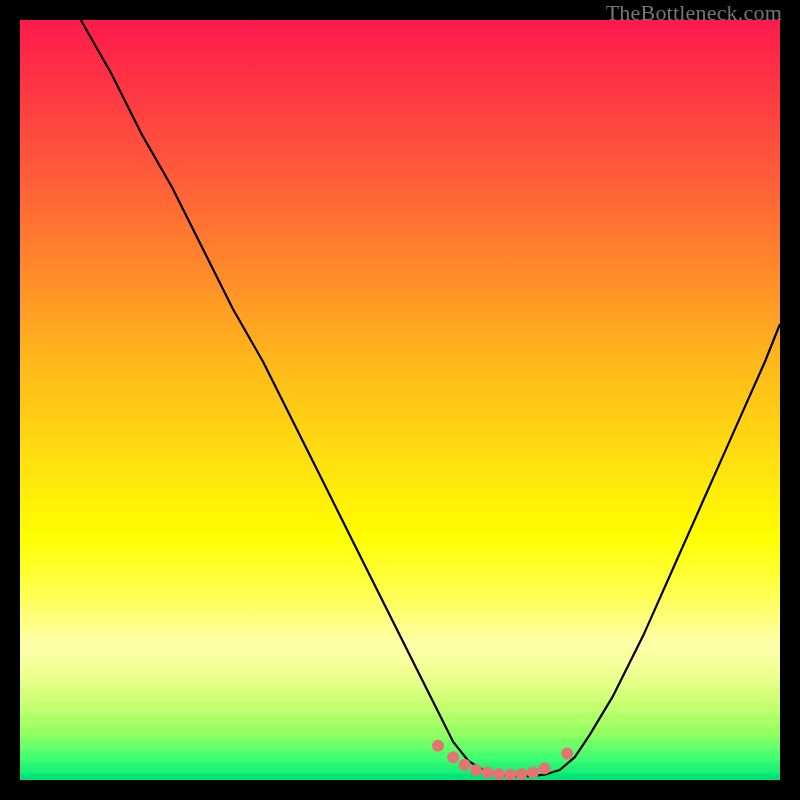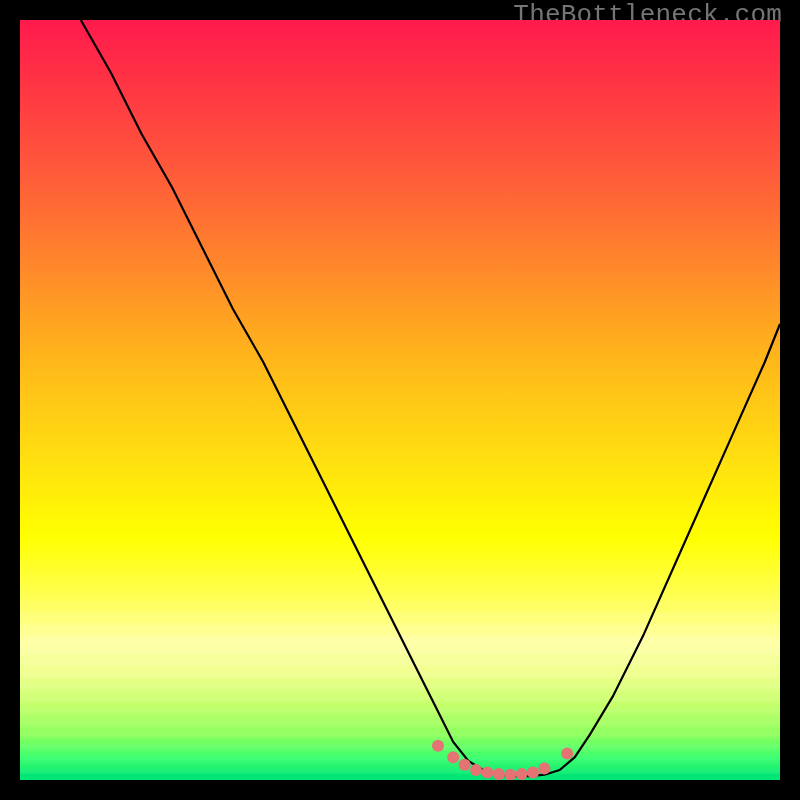--- a/index.html
+++ b/index.html
@@ -56,22 +56,22 @@
 }
 svg.plot {
   position: absolute;
   inset: 0;
 }
 .watermark {
   position: absolute;
   right: 18px;
   top: 0px;
   color: #757575;
-  font-family: Liberation Mono, monospace;
-  font-size: 26px;
+  font-family: Liberation Serif, serif;
+  font-size: 22px;
   letter-spacing: 0.2px;
   text-align: right;
 }
 </style>
 </head>
 <body>
 
 <div class="watermark">TheBottleneck.com</div>
 
 <div class="frame">

